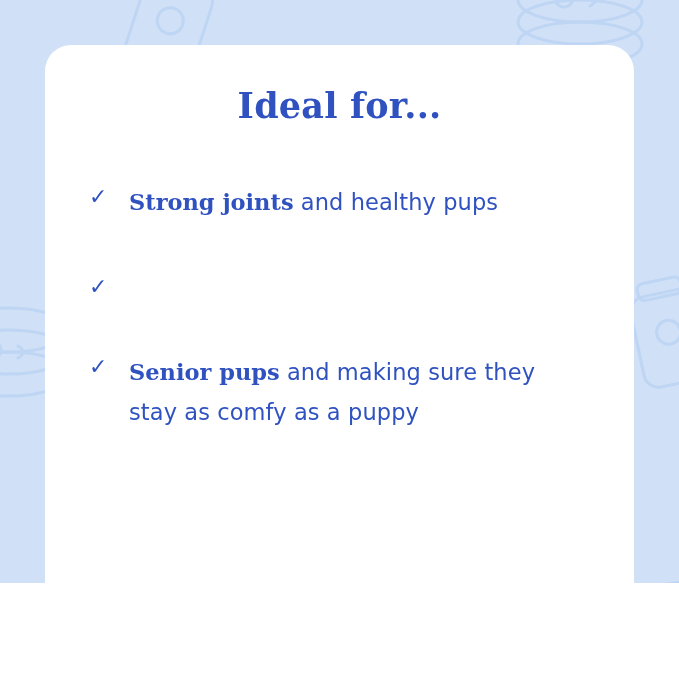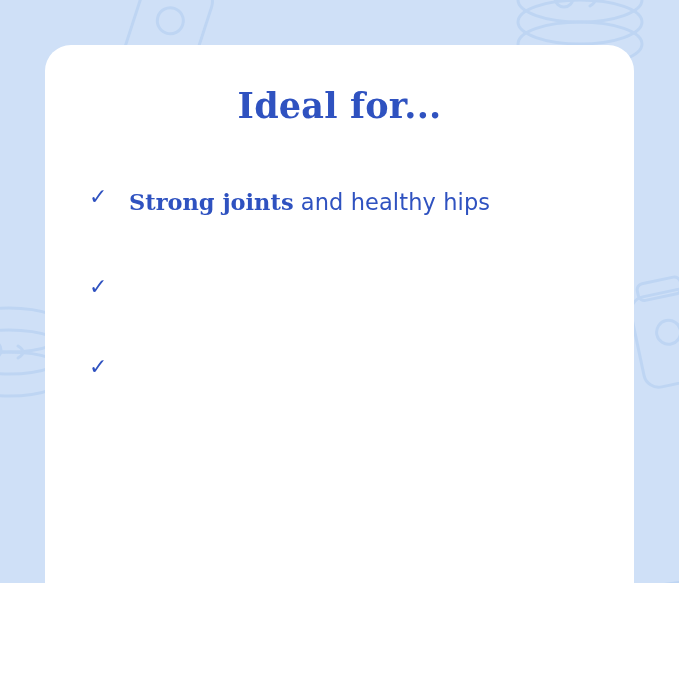--- a/index.html
+++ b/index.html
@@ -152,26 +152,27 @@
   </svg>
 
   <div id="card">
 
     <h1 id="card-title">Ideal for...</h1>
 
     <ul id="bullet-list">
 
       <li class="bullet-row">
         <span class="check-icon">✓</span>
-        <span class="bullet-text"><span class="strong">Strong joints</span><span> and healthy hips</span></span>
+        <span class="bullet-text"><span class="strong">Strong joints</span><span> and healthy pups</span></span>
       </li>
 
       <li class="bullet-row">
         <span class="check-icon">✓</span>
       </li>
 
       <li class="bullet-row">
         <span class="check-icon">✓</span>
+        <span class="bullet-text"><span class="strong">Senior pups</span><span> and making sure they stay as comfy as a puppy</span></span>
       </li>
 
     </ul>
   </div>
 </div>
 
 </body></html>

